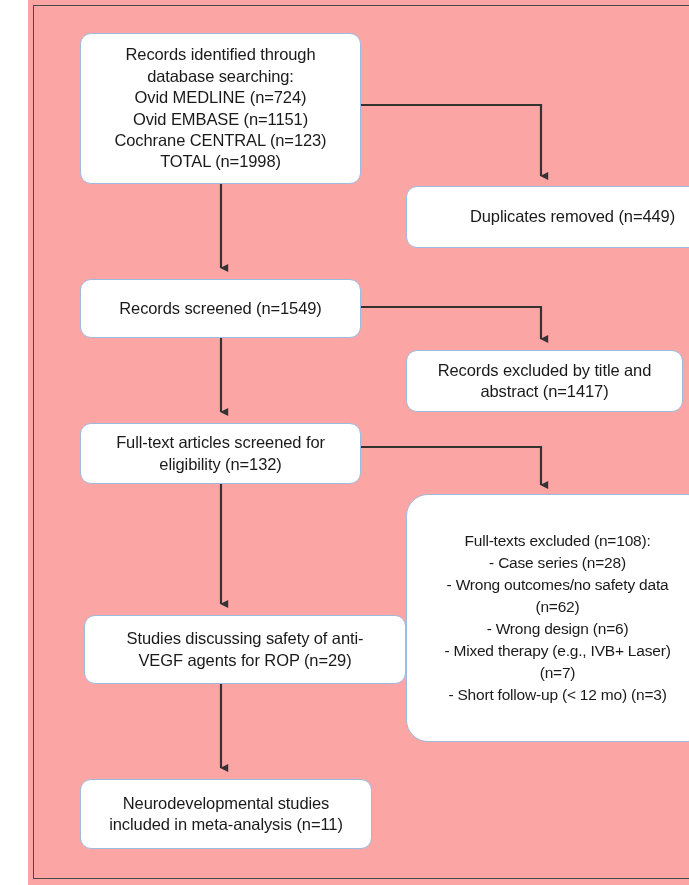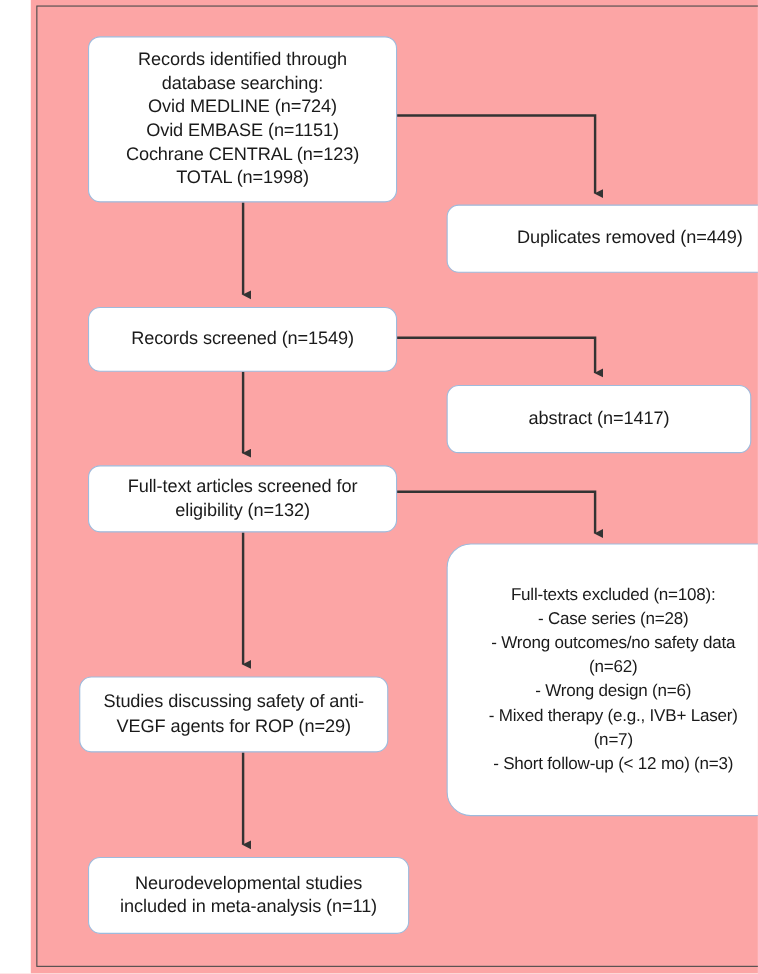--- a/index.html
+++ b/index.html
@@ -117,20 +117,21 @@
   </div>
 
   <div class="node" style="left:52px; top:279px; width:281px; height:59px;text-align:center;">
     <div class="lines">
       <span class="ln">Records screened (n=1549)</span>
     </div>
   </div>
 
   <div class="node" style="left:378px; top:350px; width:277px; height:62px;">
     <div class="lines">
+      <span class="ln">Records excluded by title and</span>
       <span class="ln">abstract (n=1417)</span>
     </div>
   </div>
 
   <div class="node" style="left:52px; top:423px; width:281px; height:61px;">
     <div class="lines">
       <span class="ln">Full-text articles screened for</span>
       <span class="ln">eligibility (n=132)</span>
     </div>
   </div>
@@ -141,21 +142,21 @@
       <span class="ln">- Case series (n=28)</span>
       <span class="ln">- Wrong outcomes/no safety data</span>
       <span class="ln">(n=62)</span>
       <span class="ln">- Wrong design (n=6)</span>
       <span class="ln">- Mixed therapy (e.g., IVB+ Laser)</span>
       <span class="ln">(n=7)</span>
       <span class="ln">- Short follow-up (&lt; 12 mo) (n=3)</span>
     </div>
   </div>
 
-  <div class="node" style="left:44px; top:615px; width:281px; height:69px;">
+  <div class="node" style="left:56px; top:615px; width:322px; height:69px;">
     <div class="lines">
       <span class="ln">Studies discussing safety of anti-</span>
       <span class="ln">VEGF agents for ROP (n=29)</span>
     </div>
   </div>
 
   <div class="node" style="left:52px; top:779px; width:292px; height:70px;">
     <div class="lines">
       <span class="ln">Neurodevelopmental studies</span>
       <span class="ln">included in meta-analysis (n=11)</span>

